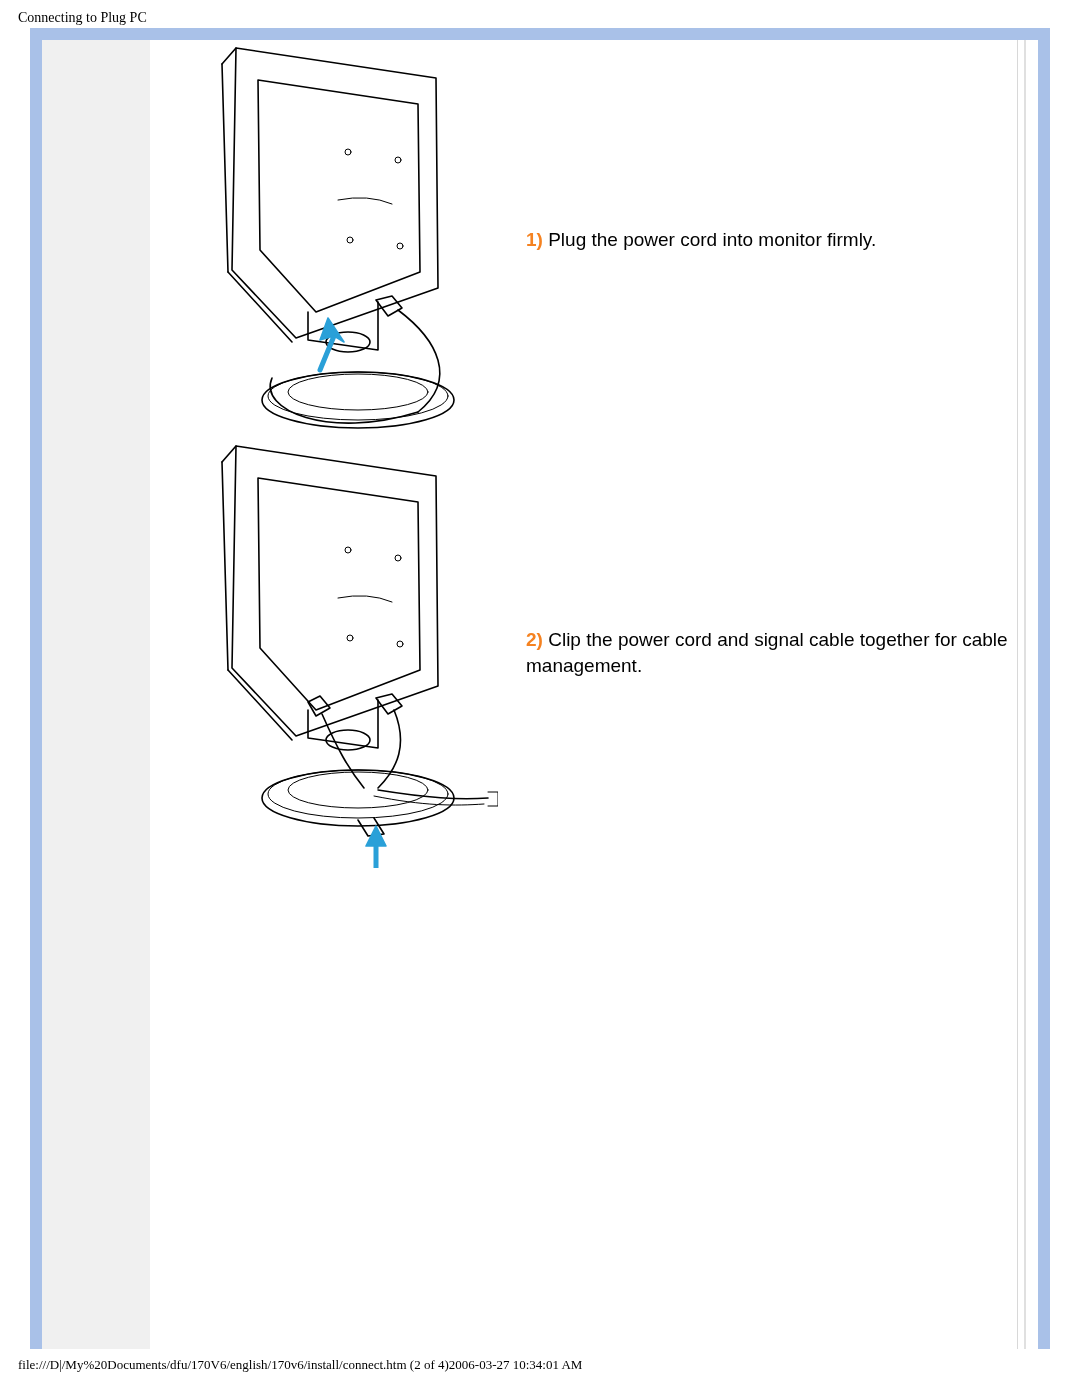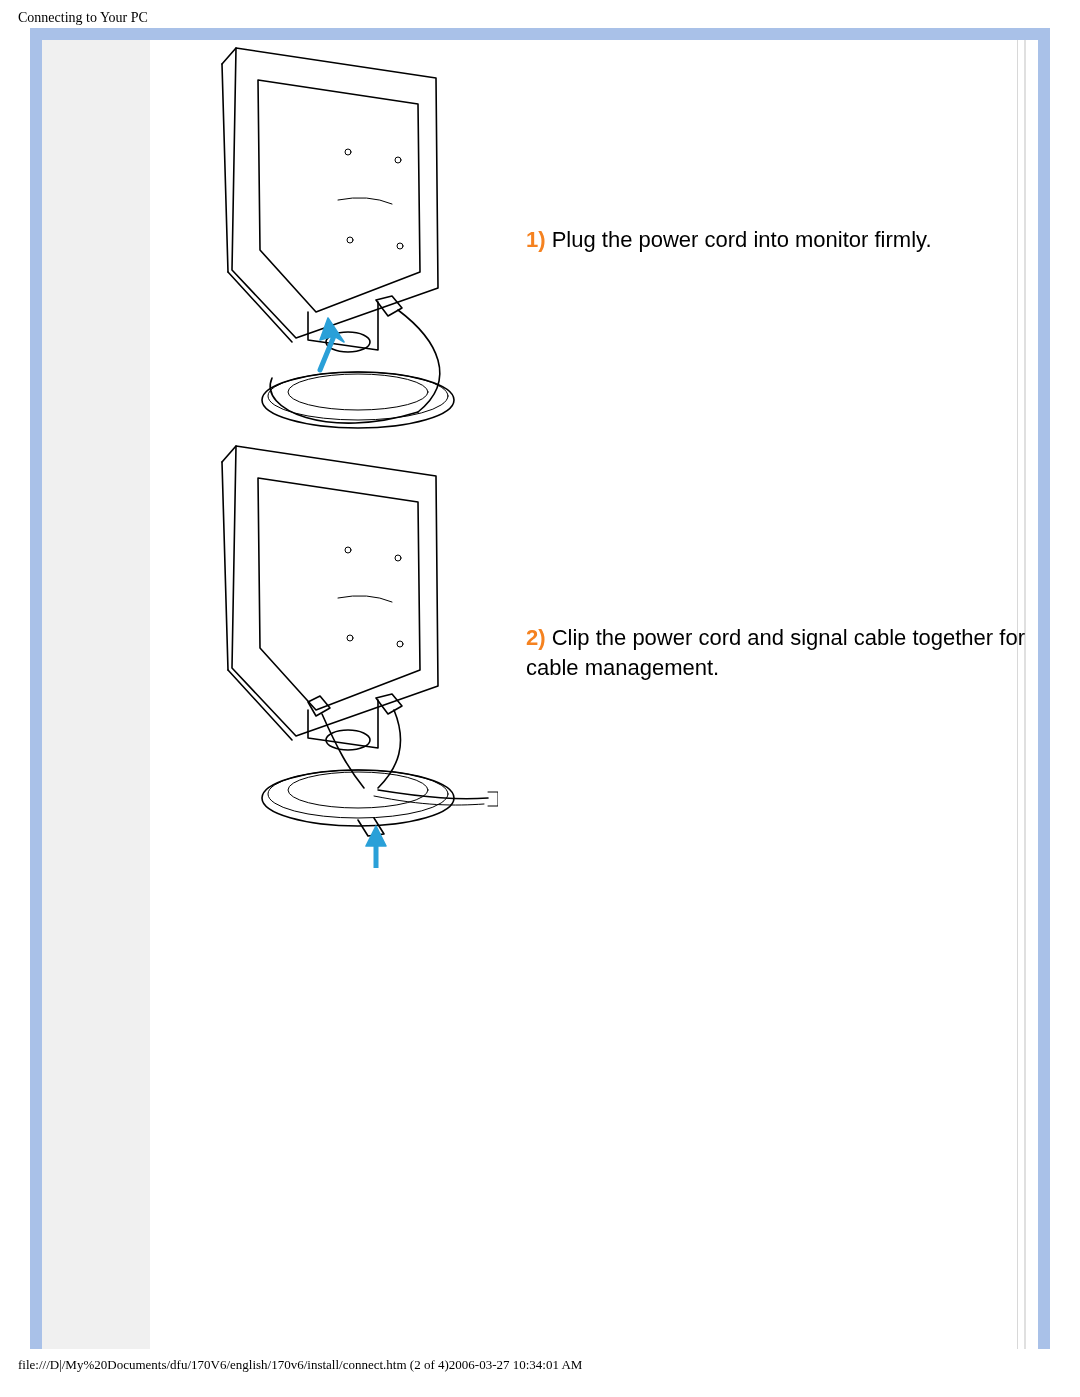--- a/index.html
+++ b/index.html
@@ -70,21 +70,21 @@
   .illus {
     width: 310px;
     flex: 0 0 310px;
     height: 100%;
     position: relative;
   }
   .caption {
     flex: 1;
     padding-left: 28px;
     font-family: Arial, Helvetica, sans-serif;
-    font-size: 22px;
+    font-size: 19px;
     color: #000;
     line-height: 1.35;
   }
   .step-num {
     color: #f58220;
     font-weight: bold;
   }
   .footer-text {
     position: absolute;
     bottom: 24px;
@@ -101,21 +101,21 @@
     stroke-linejoin: round;
     stroke-linecap: round;
   }
   .line-art .thin { stroke-width: 1; }
   .line-art .arrow-fill { fill: #2aa0d8; stroke: #2aa0d8; }
   .line-art .arrow-line { stroke: #2aa0d8; stroke-width: 5; }
 </style>
 </head>
 <body>
 
-<div class="header-text">Connecting to Your PC</div>
+<div class="header-text">Connecting to Plug PC</div>
 
 <div class="outer-border">
   <div class="sidebar-bg"></div>
   <div class="content-area">
     <div class="thin-rule"></div>
     <div class="thin-rule2"></div>
 
     <div class="row row1">
       <div class="illus">
         <svg class="line-art" viewBox="0 0 310 400" width="310" height="400">

